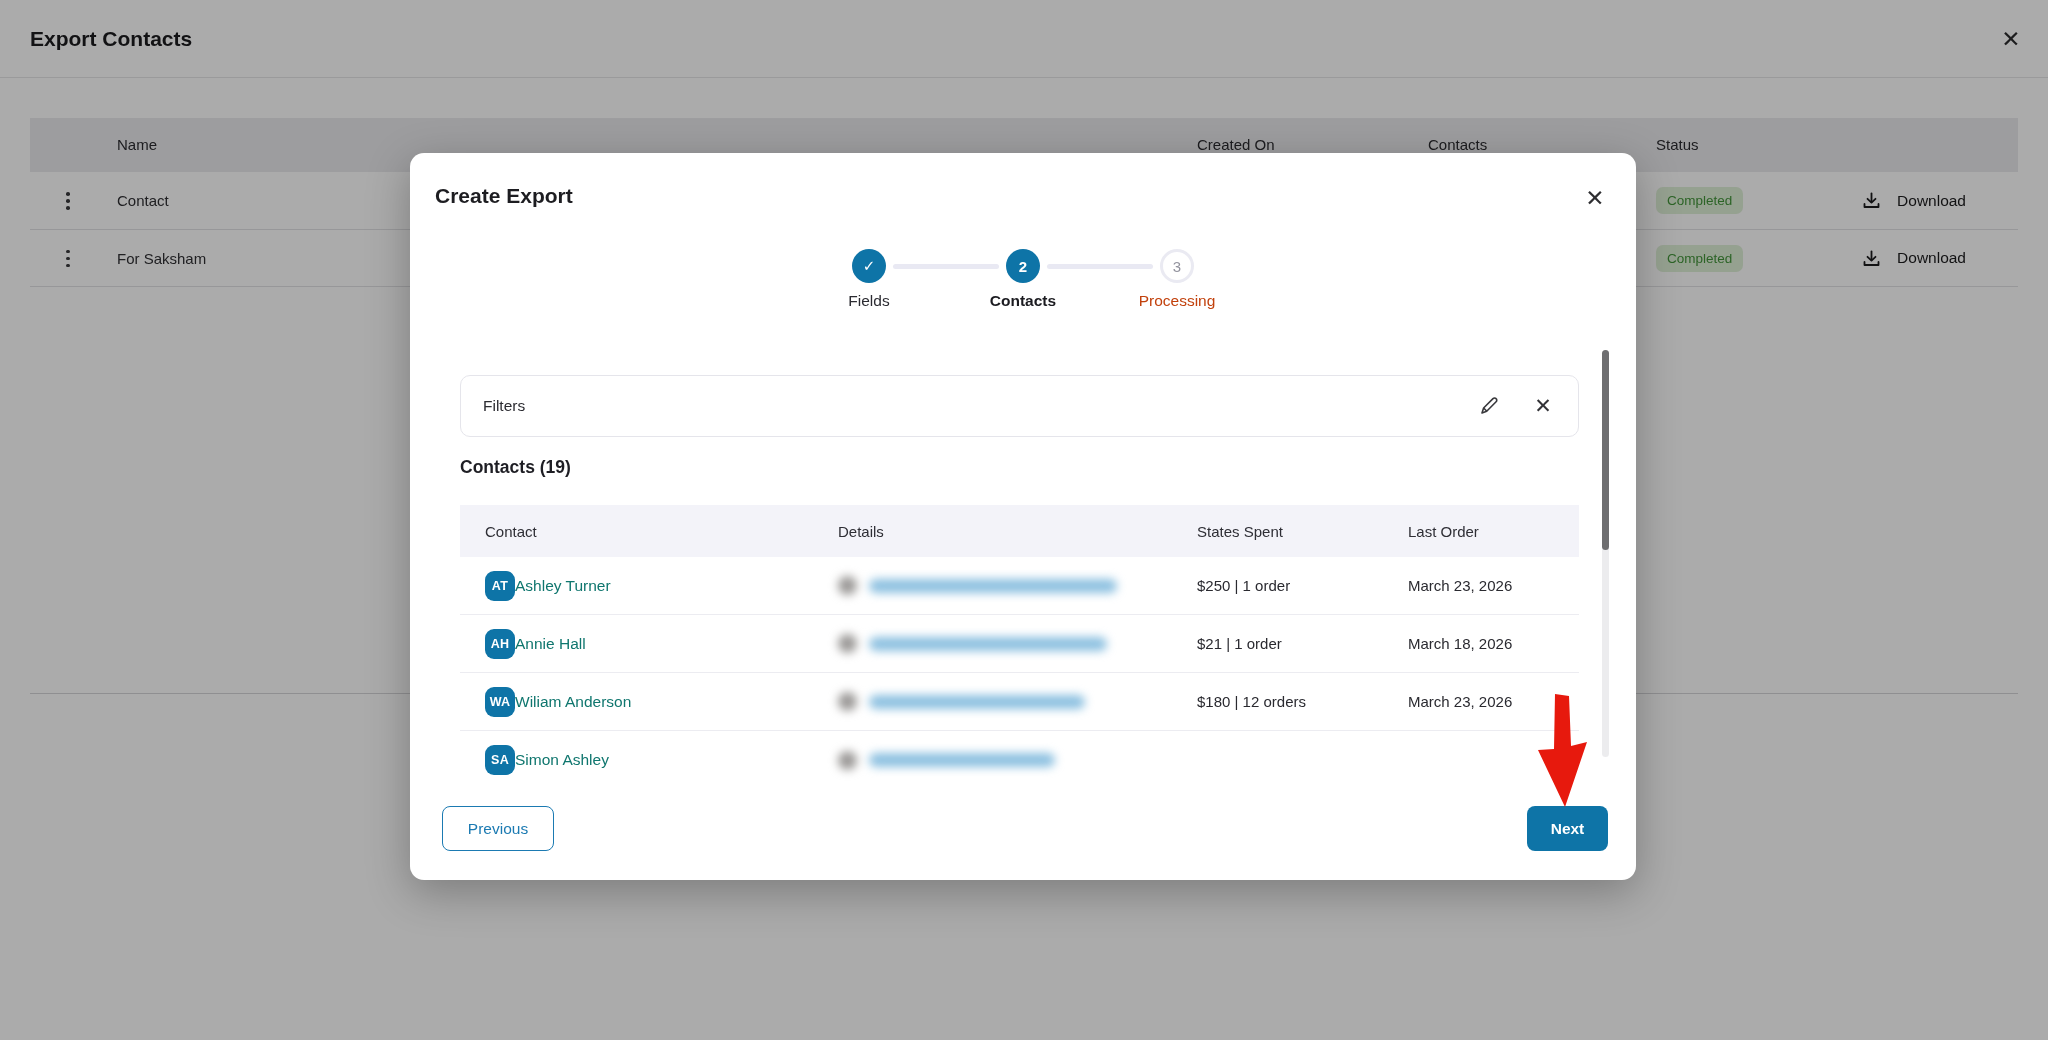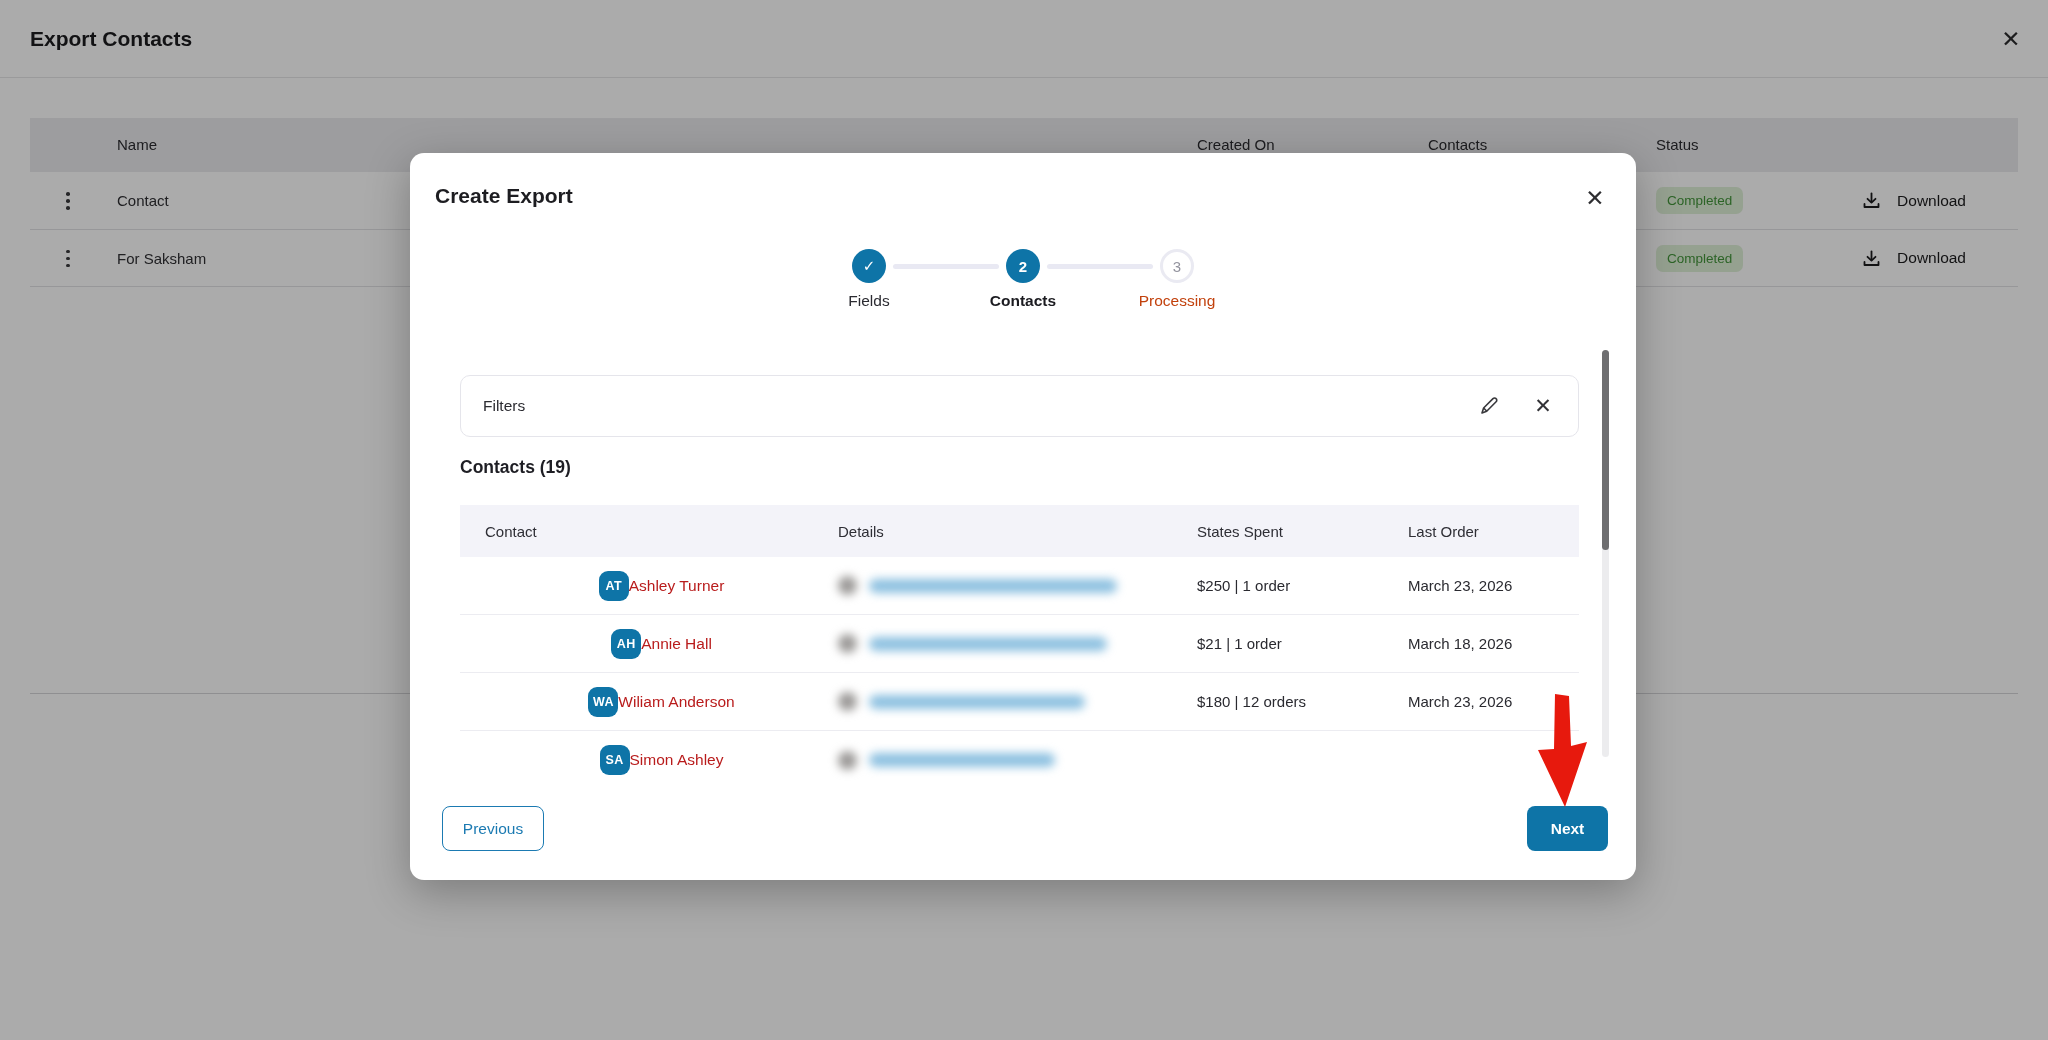--- a/index.html
+++ b/index.html
@@ -52,34 +52,34 @@
   .icon-btn { width:26px; height:26px; display:flex; align-items:center; justify-content:center; cursor:pointer; color:#38383c; }
   .filters-x { font-size:21px; color:#333337; }
 
   .contacts-heading { margin-top:20px; font-size:17.5px; font-weight:bold; color:#1e1e24; }
 
   .ct { margin-top:27px; }
   .ct-grid { display:grid; grid-template-columns:353px 359px 211px auto; padding-left:25px; align-items:center; }
   .ct-head { height:52px; background:#f3f3f9; }
   .ct-head .ct-h { font-size:15px; font-weight:500; color:#2e2e35; }
   .ct-row { height:58px; border-bottom:1px solid #ececf1; }
-  .contact-cell { display:flex; align-items:center; gap:0;justify-content:center; }
+  .contact-cell { display:flex; align-items:center; gap:0; }
   .avatar { width:30px; height:30px; border-radius:9px; background:#0e74a7; color:#fff; font-size:12.5px; font-weight:bold; display:flex; align-items:center; justify-content:center; letter-spacing:.3px; }
-  .contact-name { font-size:15.5px; font-weight:500; color:#b91c1c; cursor:pointer; }
+  .contact-name { font-size:15.5px; font-weight:500; color:#0f766e; cursor:pointer; }
   .details-cell { display:flex; align-items:center; gap:12px; filter:blur(5px); }
   .blur-ico { width:19px; height:19px; border-radius:50%; background:#9a9896; }
   .blur-bar { height:14px; border-radius:7px; background:#8cc0e0; }
   .val-cell { font-size:15px; color:#2a2a30; }
 
   
   .sb-track { position:absolute; left:1192px; top:197px; width:7px; height:407px; background:#ececee; border-radius:4px; }
   .sb-thumb { position:absolute; left:0; top:0; width:7px; height:200px; background:#6e6e70; border-radius:4px; }
 
   
-  .footer-prev { position:absolute; left:32px; bottom:29px; width:102px; height:45px; background:#fff; border:1.5px solid #1b7ab2; border-radius:8px; color:#1b7ab2; font-size:15.5px; font-weight:500; font-family:inherit; cursor:pointer; }
+  .footer-prev { position:absolute; left:32px; bottom:29px; width:112px; height:45px; background:#fff; border:1.5px solid #1b7ab2; border-radius:8px; color:#1b7ab2; font-size:15.5px; font-weight:500; font-family:inherit; cursor:pointer; }
   .footer-next { position:absolute; right:28px; bottom:29px; width:81px; height:45px; background:#0e74a7; border:none; border-radius:8px; color:#fff; font-size:15.5px; font-weight:bold; font-family:inherit; cursor:pointer; }
 
   .red-arrow { position:absolute; left:1118px; top:541px; width:66px; height:116px; z-index:5; }
 </style>
 </head>
 <body>
 
 <div class="page">
   <div class="topbar">
     <div class="topbar-title">Export Contacts</div>

